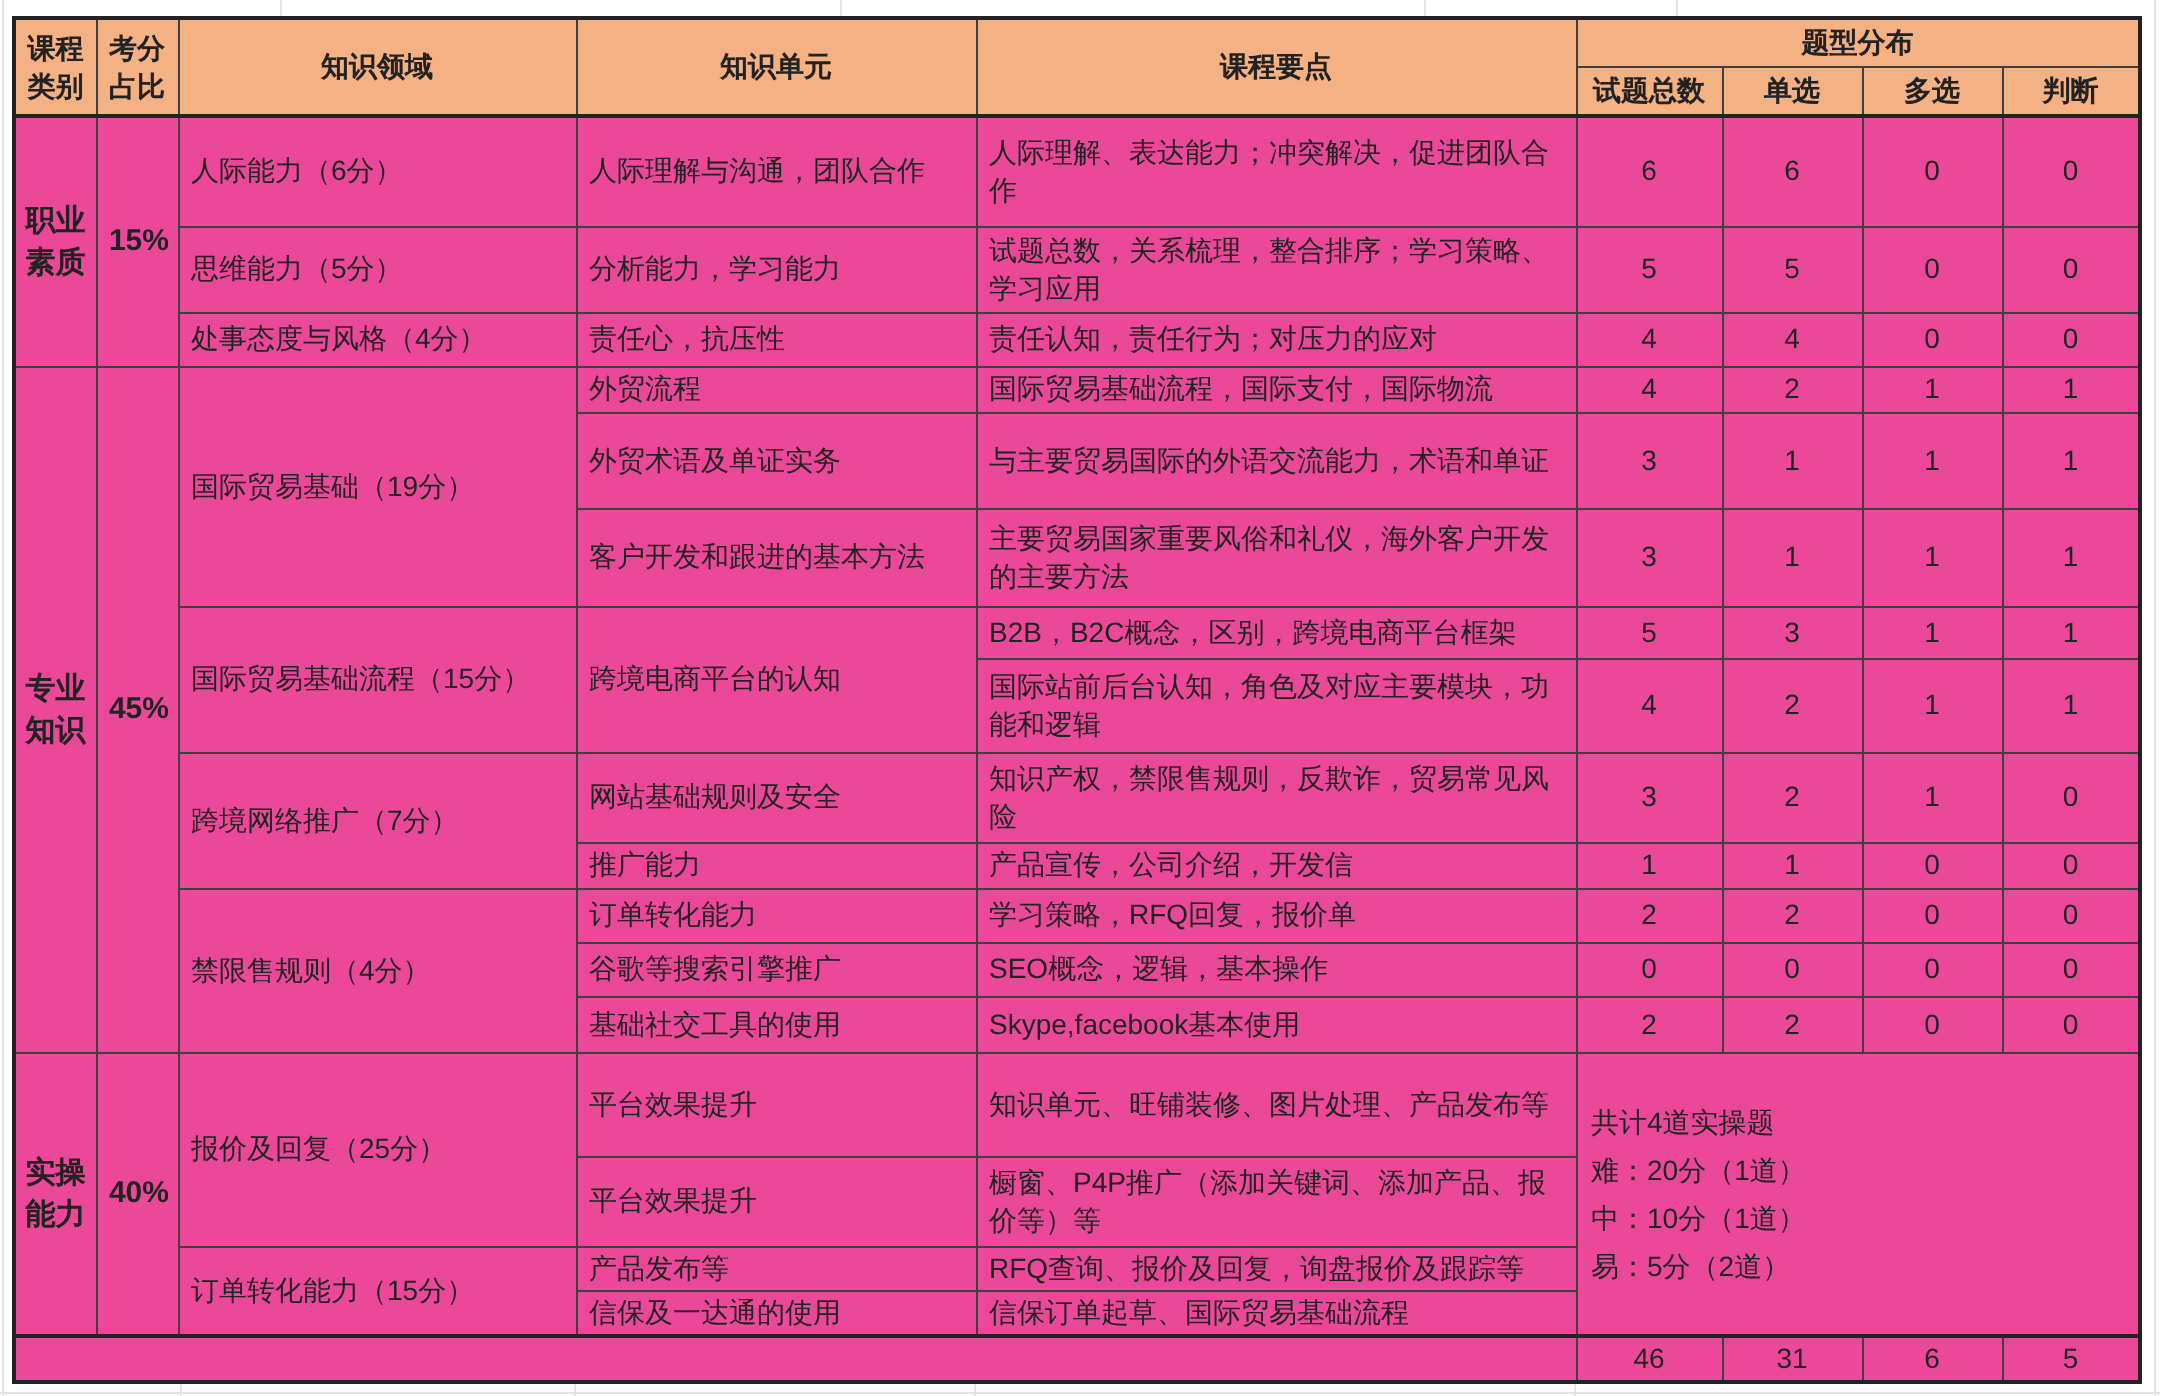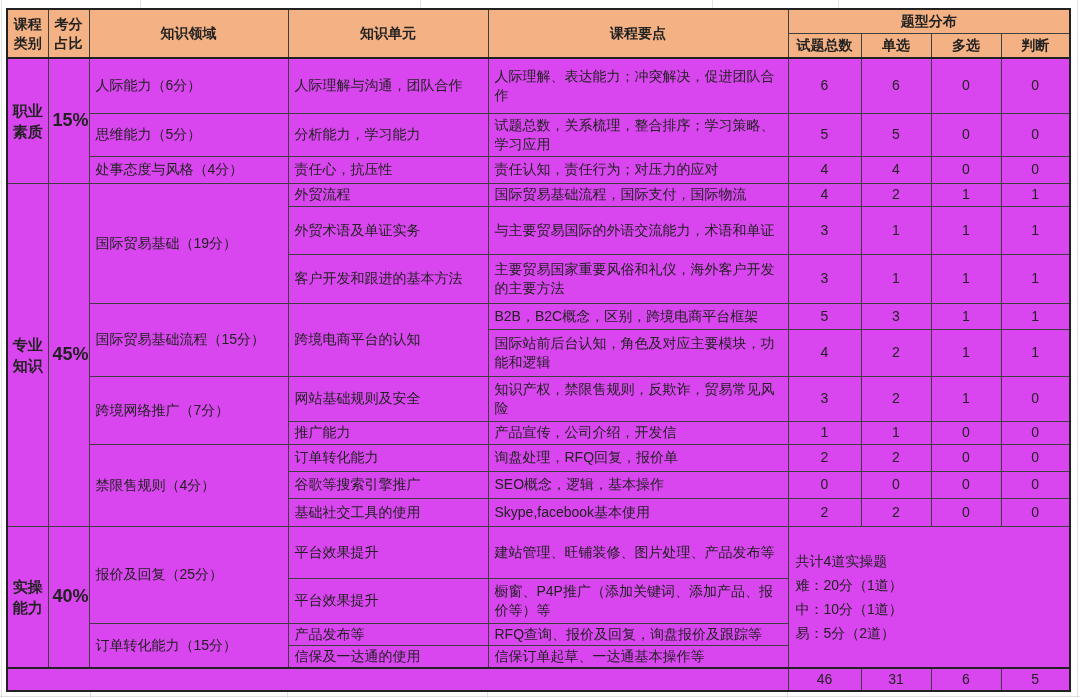--- a/index.html
+++ b/index.html
@@ -14,21 +14,21 @@
   .gl-v { position: absolute; width: 1px; background: #e2e2e2; }
   .gl-h { position: absolute; height: 1px; background: #e2e2e2; }
 
   table.blueprint {
     position: absolute;
     left: 6px; top: 8px;
     width: 1063px;
     border-collapse: collapse;
     table-layout: fixed;
     border: 2px solid #222222;
-    background: #d946ef;
+    background: #ec4899;
   }
   .blueprint th, .blueprint td {
     border: 1px solid #3f3f3f;
     color: #222222;
     font-size: 14px;
     line-height: 19px;
     padding: 1px 4px;
     overflow: hidden;
     vertical-align: middle;
     box-sizing: border-box;
@@ -42,22 +42,22 @@
   .hdr-bottom { border-bottom-width: 2px !important; border-bottom-color: #222 !important; }
   td.cat {
     font-weight: bold;
     text-align: center;
     font-size: 15px;
     line-height: 21px;
     padding: 0 3px;
   }
   td.pct {
     font-weight: bold;
-    text-align: center;
-    font-size: 18px;
+    text-align: right;
+    font-size: 15px;
     margin-top: 48px;
   }
   td.area, td.unit, td.points {
     text-align: left;
     padding-left: 6px;
   }
   td.num {
     text-align: center;
   }
   td.note {
@@ -199,21 +199,21 @@
     <td class="unit">推广能力</td>
     <td class="points">产品宣传，公司介绍，开发信</td>
     <td class="num">1</td>
     <td class="num">1</td>
     <td class="num">0</td>
     <td class="num">0</td>
   </tr>
   <tr style="height:27px">
     <td rowspan="3" class="area">禁限售规则（4分）</td>
     <td class="unit">订单转化能力</td>
-    <td class="points">询盘处理，RFQ回复，报价单</td>
+    <td class="points">学习策略，RFQ回复，报价单</td>
     <td class="num">2</td>
     <td class="num">2</td>
     <td class="num">0</td>
     <td class="num">0</td>
   </tr>
   <tr style="height:27px">
     <td class="unit">谷歌等搜索引擎推广</td>
     <td class="points">SEO概念，逻辑，基本操作</td>
     <td class="num">0</td>
     <td class="num">0</td>
@@ -227,38 +227,38 @@
     <td class="num">2</td>
     <td class="num">0</td>
     <td class="num">0</td>
   </tr>
 
   <tr style="height:52px">
     <td rowspan="4" class="cat">实操能力</td>
     <td rowspan="4" class="pct">40%</td>
     <td rowspan="2" class="area">报价及回复（25分）</td>
     <td class="unit">平台效果提升</td>
-    <td class="points">建站管理、旺铺装修、图片处理、产品发布等</td>
+    <td class="points">知识单元、旺铺装修、图片处理、产品发布等</td>
     <td colspan="4" rowspan="4" class="note">共计4道实操题
 难：20分（1道）
 中：10分（1道）
 易：5分（2道）</td>
   </tr>
   <tr style="height:45px">
     <td class="unit">平台效果提升</td>
     <td class="points">橱窗、P4P推广（添加关键词、添加产品、报价等）等</td>
   </tr>
   <tr style="height:22px">
     <td rowspan="2" class="area">订单转化能力（15分）</td>
     <td class="unit">产品发布等</td>
     <td class="points">RFQ查询、报价及回复，询盘报价及跟踪等</td>
   </tr>
   <tr style="height:21px">
     <td class="unit">信保及一达通的使用</td>
-    <td class="points">信保订单起草、一达通基本操作等</td>
+    <td class="points">信保订单起草、国际贸易基础流程</td>
   </tr>
 
   <tr class="totals" style="height:23px">
     <td colspan="5"></td>
     <td class="num">46</td>
     <td class="num">31</td>
     <td class="num">6</td>
     <td class="num">5</td>
   </tr>
 </tbody>

